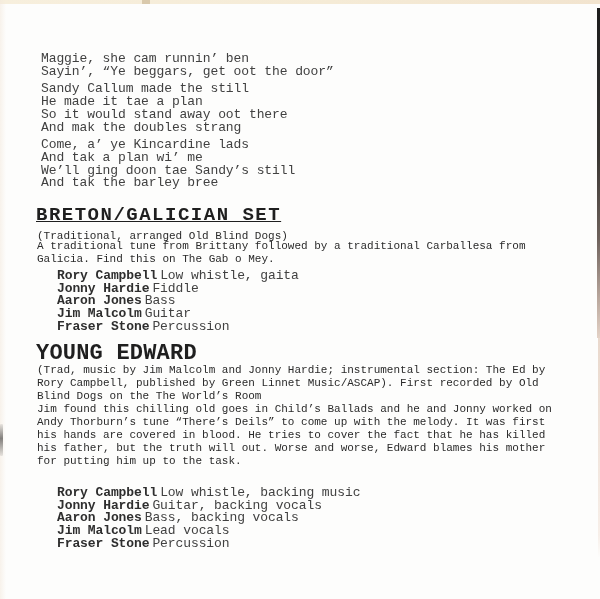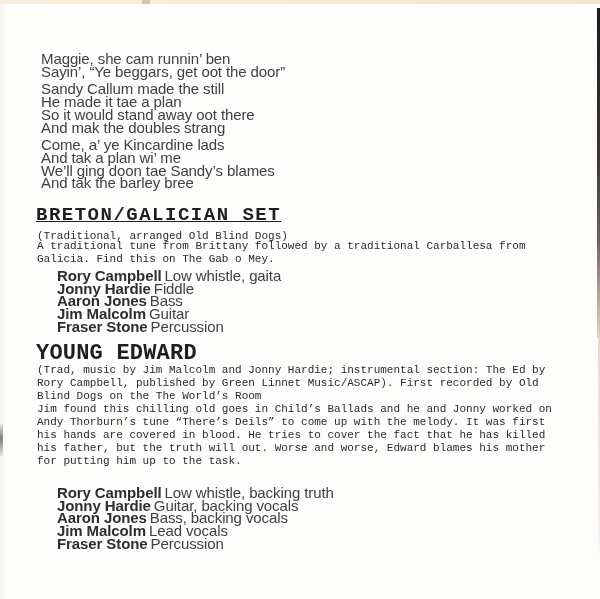--- a/index.html
+++ b/index.html
@@ -45,23 +45,24 @@
   .left-edge-mark {
     position: absolute; top: 424px; left: 0;
     width: 3px; height: 32px;
     background: linear-gradient(to bottom, rgba(130,128,125,0.15), rgba(90,88,86,0.75) 45%, rgba(130,128,125,0.15));
     border-radius: 1px;
   }
 
   
   .sans {
     color: #414141;
-    font-size: 15px;
+    font-size: 13px;
     letter-spacing: -0.1px;
     line-height: 12.7px;
+    font-family: Liberation Mono, monospace;
   }
   .lyrics { position: absolute; left: 41px; top: 53px; }
   .stanza { margin-bottom: 5px; }
 
   .mono {
     font-family: "Liberation Mono", monospace;
     color: #2a2a2a;
     font-size: 11px;
     line-height: 13px;
     white-space: nowrap;
@@ -105,21 +106,21 @@
     </div>
     <div class="stanza">
       <div>Sandy Callum made the still</div>
       <div>He made it tae a plan</div>
       <div>So it would stand away oot there</div>
       <div>And mak the doubles strang</div>
     </div>
     <div class="stanza">
       <div>Come, a’ ye Kincardine lads</div>
       <div>And tak a plan wi’ me</div>
-      <div>We’ll ging doon tae Sandy’s blames</div>
+      <div>We’ll ging doon tae Sandy’s still</div>
       <div>And tak the barley bree</div>
     </div>
   </div>
 
   <div class="sec-title t1">BRETON/GALICIAN SET</div>
   <div class="mono meta1">(Traditional, arranged Old Blind Dogs)</div>
   <div class="mono desc1">
     <div>A traditional tune from Brittany followed by a traditional Carballesa from</div>
     <div>Galicia. Find this on The Gab o Mey.</div>
   </div>
@@ -147,21 +148,21 @@
     <div>Rory Campbell, published by Green Linnet Music/ASCAP). First recorded by Old</div>
     <div>Blind Dogs on the The World’s Room</div>
     <div>Jim found this chilling old goes in Child’s Ballads and he and Jonny worked on</div>
     <div>Andy Thorburn’s tune “There’s Deils” to come up with the melody. It was first</div>
     <div>his hands are covered in blood. He tries to cover the fact that he has killed</div>
     <div>his father, but the truth will out. Worse and worse, Edward blames his mother</div>
     <div>for putting him up to the task.</div>
   </div>
   <div class="credits sans c2">
     <div class="credit-row">
-      <span class="credit-name">Rory Campbell</span><span>Low whistle, backing truth</span>
+      <span class="credit-name">Rory Campbell</span><span>Low whistle, backing music</span>
     </div>
     <div class="credit-row">
       <span class="credit-name">Jonny Hardie</span><span>Guitar, backing vocals</span>
     </div>
     <div class="credit-row">
       <span class="credit-name">Aaron Jones</span><span>Bass, backing vocals</span>
     </div>
     <div class="credit-row">
       <span class="credit-name">Jim Malcolm</span><span>Lead vocals</span>
     </div>

